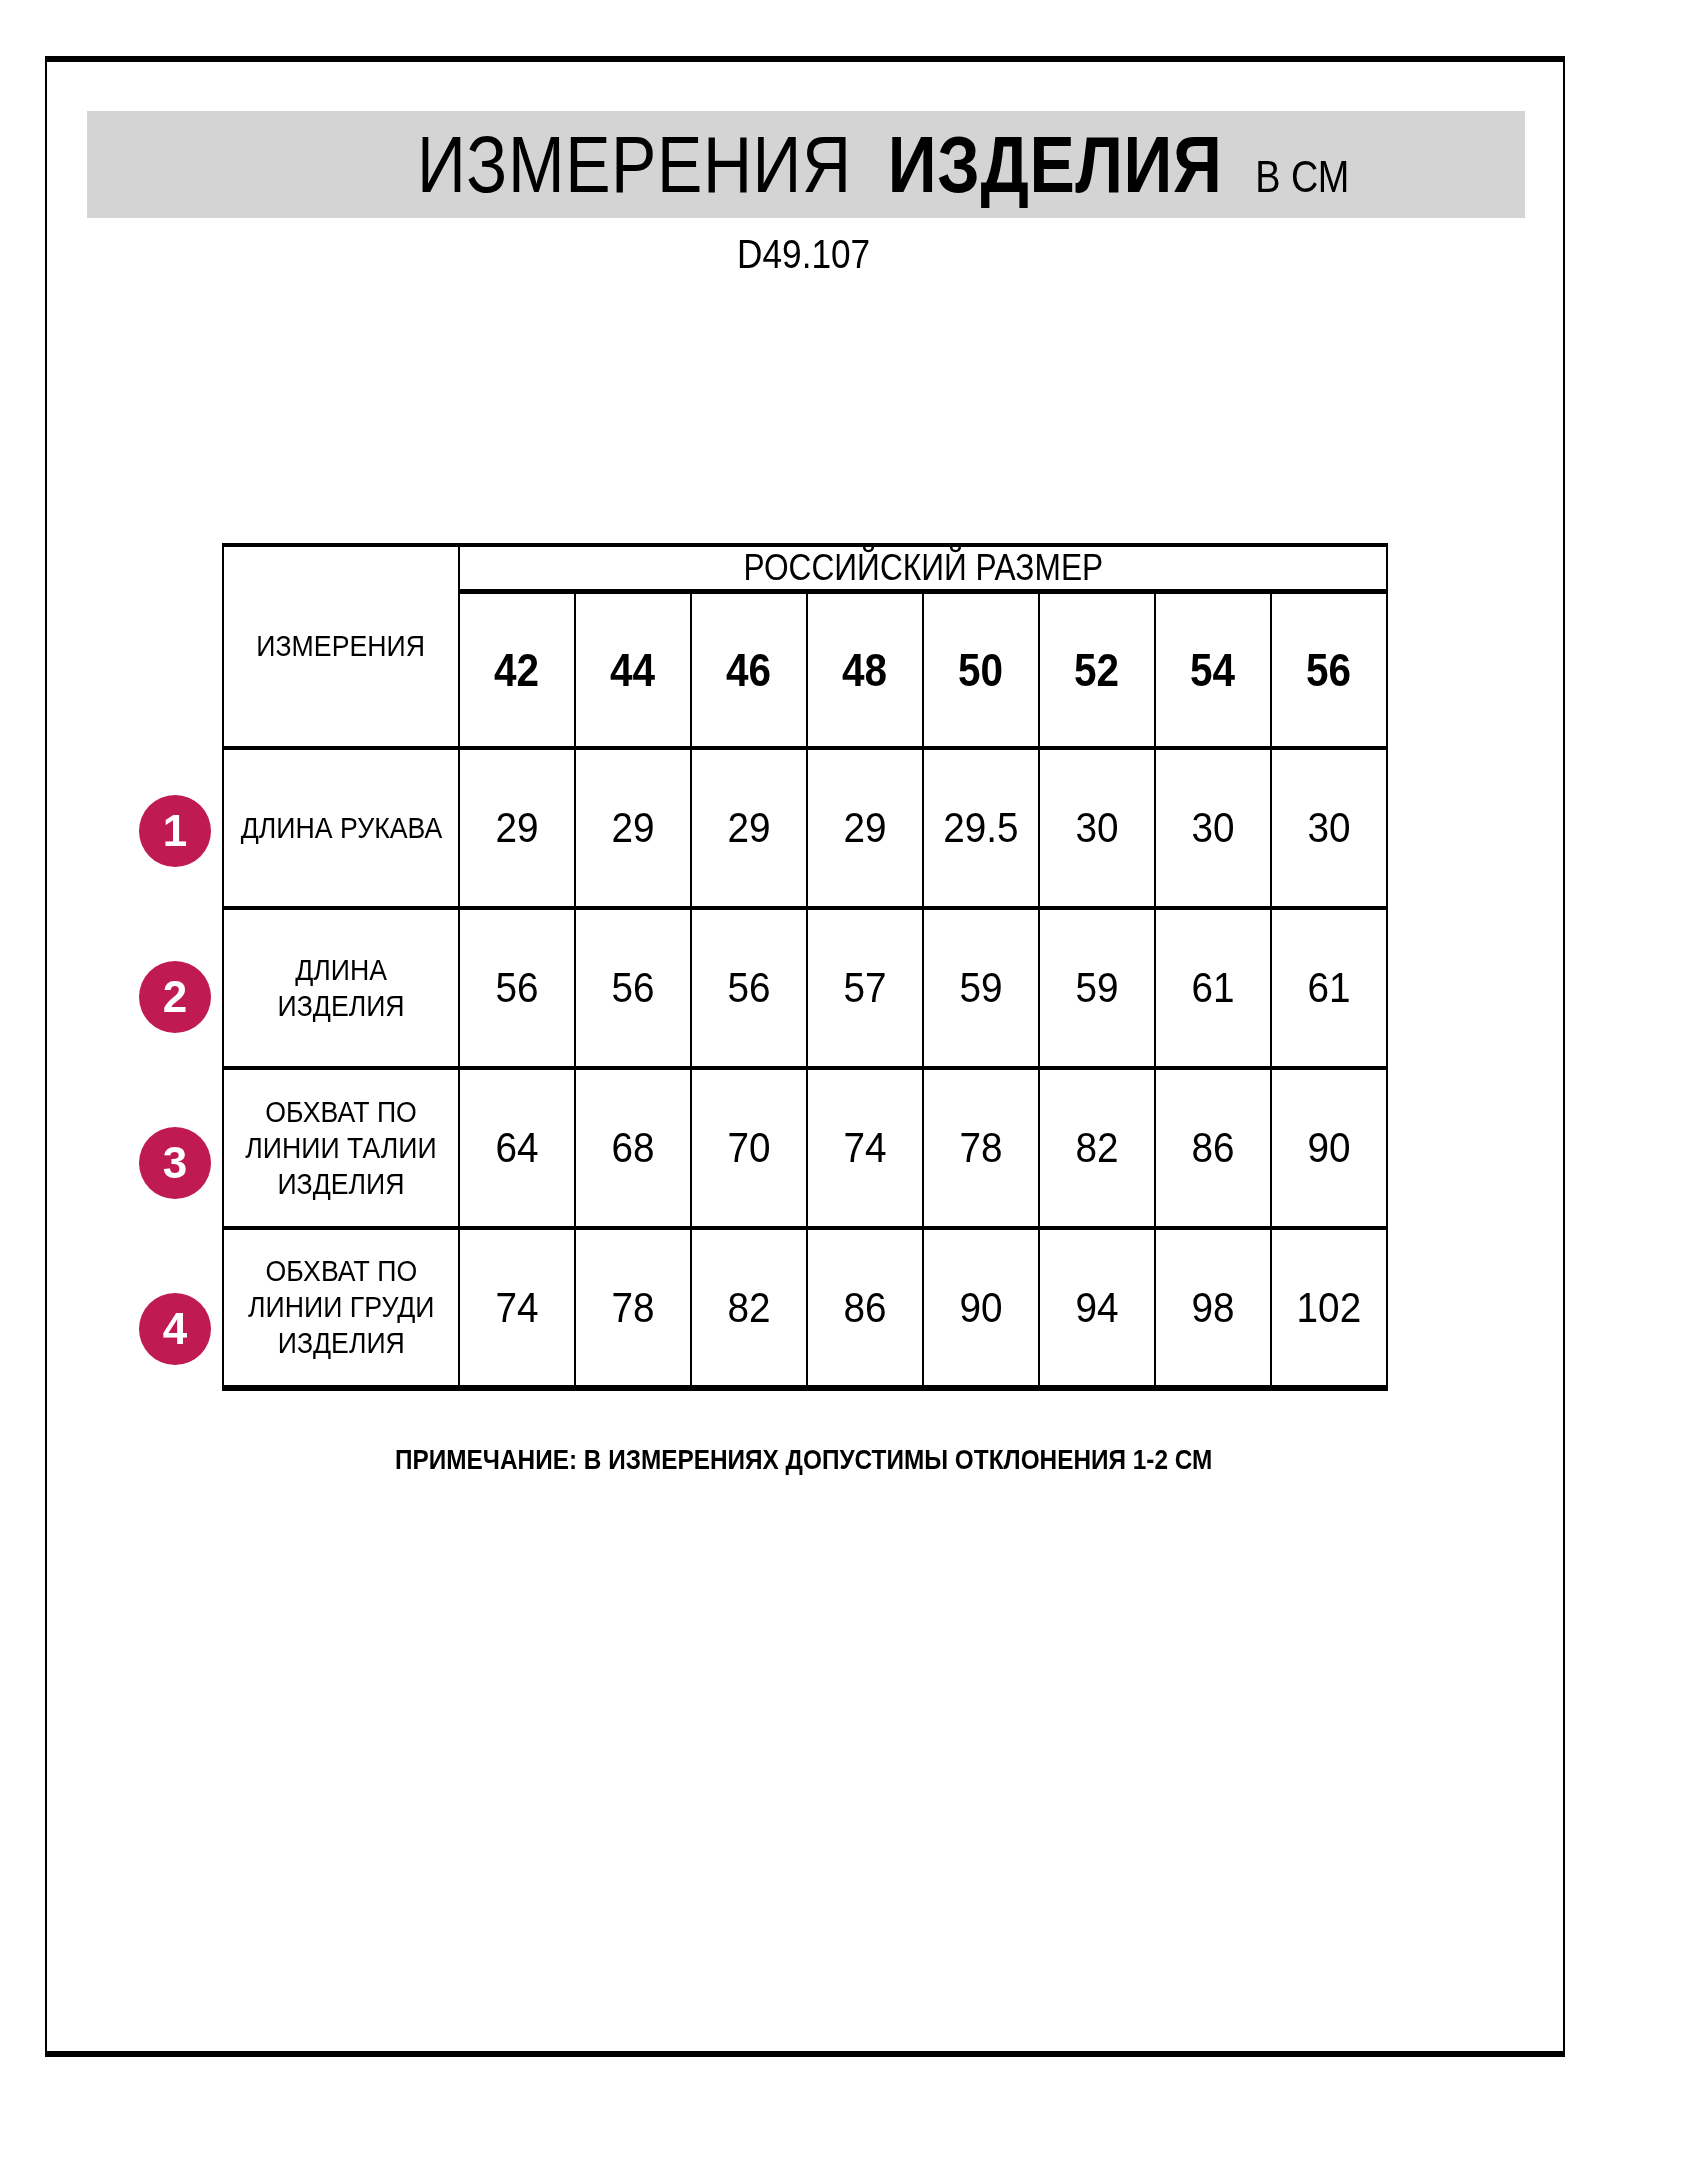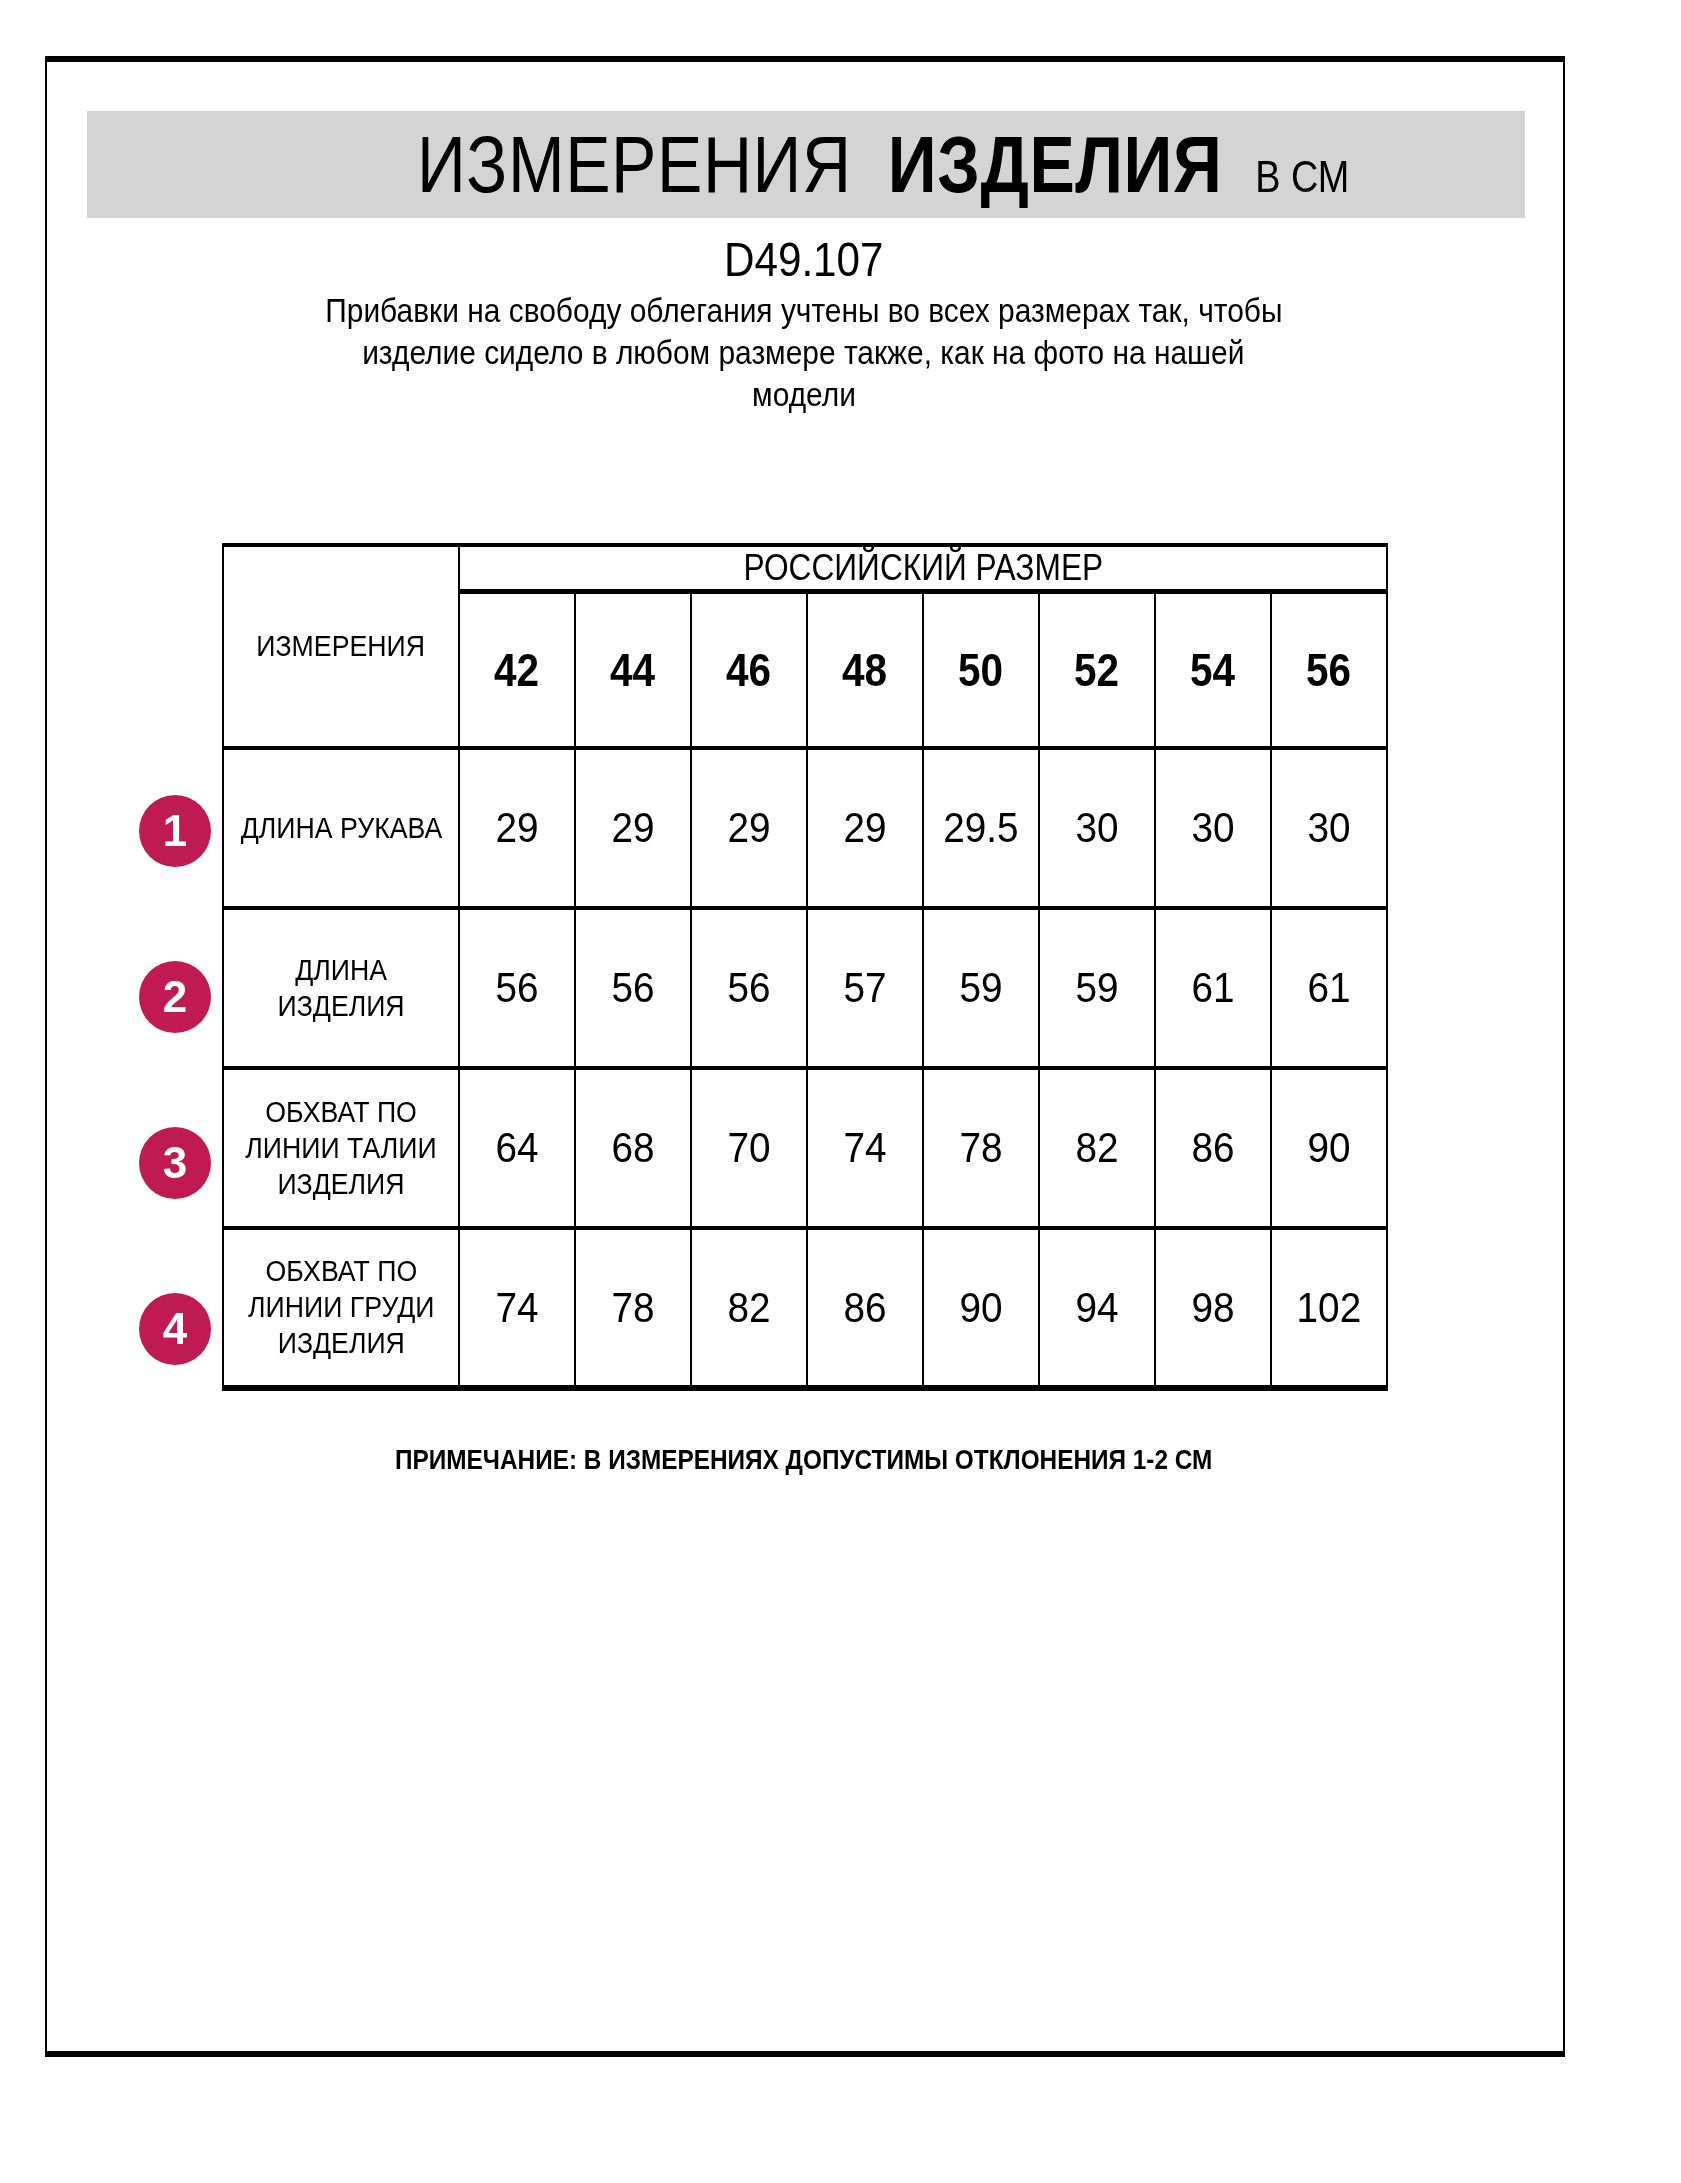--- a/index.html
+++ b/index.html
@@ -42,21 +42,21 @@
   }
   .title-main  { font-size: 79px; font-weight: 400; letter-spacing: 0.7px; }
   .title-bold  { font-size: 79px; font-weight: 700; margin-left: 42px; letter-spacing: 0.7px; }
   .title-unit  { font-size: 44px;  font-weight: 400; margin-left: 38px; }
 
   .product-code {
     position: absolute;
     left: 222px; top: 232px;
     width: 1163px;
     text-align: center;
-    font-size: 48px;
+    font-size: 40px;
   }
   .subtitle {
     position: absolute;
     left: 222px; top: 289px;
     width: 1163px;
     text-align: center;
     font-size: 34px;
     line-height: 42px;
   }
   .cond {
@@ -142,25 +142,20 @@
   <div class="gray-bar">
     <div class="title-line">
       <span class="title-main">ИЗМЕРЕНИЯ</span><span class="title-bold">ИЗДЕЛИЯ</span><span class="title-unit">В СМ</span>
     </div>
   </div>
 
   <div class="product-code">
     <span class="cond">D49.107</span>
   </div>
 
-  <div class="subtitle">
-    <div><span class="cond">Прибавки на свободу облегания учтены во всех размерах так, чтобы</span></div>
-    <div><span class="cond">изделие сидело в любом размере также, как на фото на нашей</span></div>
-    <div><span class="cond">модели</span></div>
-  </div>
 
   <table class="size-table">
     <colgroup>
       <col class="c-lbl">
       <col class="c-sz">
         <col class="c-sz">
         <col class="c-sz">
         <col class="c-sz">
       <col class="c-sz">
         <col class="c-sz">

